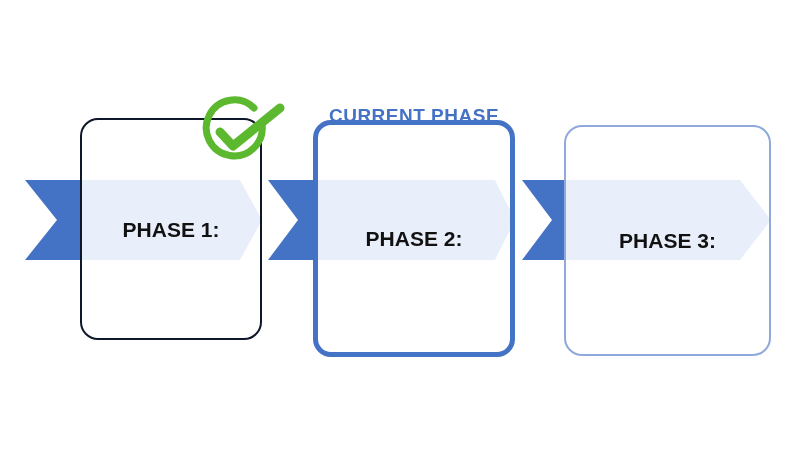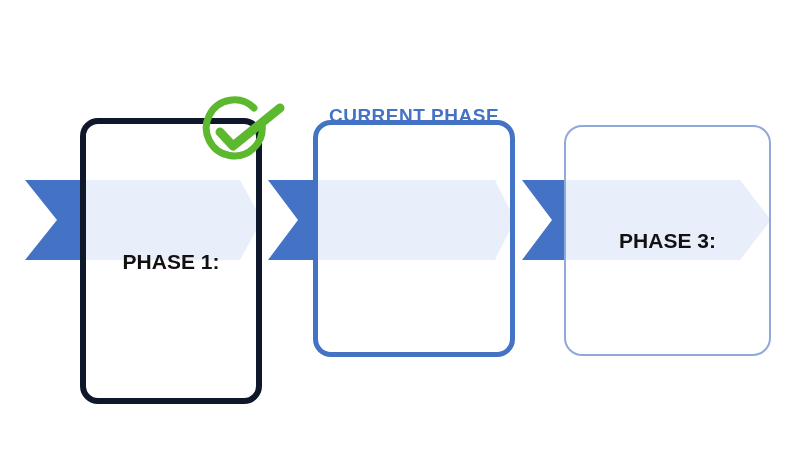--- a/index.html
+++ b/index.html
@@ -1,19 +1,19 @@
 <!DOCTYPE html>
 <html><head>
 <meta charset="utf-8">
 <style>
   html,body{margin:0;padding:0;background:#ffffff;}
   body{width:800px;height:450px;position:relative;overflow:hidden;font-family:"Liberation Sans",sans-serif;}
   svg.bg{position:absolute;left:0;top:0;}
   .box{position:absolute;box-sizing:border-box;background:transparent;border-radius:18px;display:flex;flex-direction:column;align-items:center;justify-content:center;text-align:center;}
-  .b1{left:80px;top:118px;width:182px;height:286px;border:6px solid #0f172a;gap:36px;}
+  .b1{left:80px;top:118px;width:182px;height:222px;border:2px solid #0f172a;gap:36px;}
   .b2{left:313px;top:120px;width:202px;height:237px;border:5px solid #4472c4;}
   .b3{left:564px;top:125px;width:207px;height:231px;border:2px solid #8fa9dc;}
   .title{font-weight:bold;font-size:21px;color:#111;line-height:25px;}
   .desc{font-size:21px;color:#222;line-height:26px;white-space:pre-line;}
   .current{position:absolute;left:313px;width:202px;top:88px;text-align:center;font-weight:bold;font-size:19px;color:#4472c4;letter-spacing:0.5px;margin-top:17px;}
 </style>
 </head>
 <body>
 
 <svg class="bg" width="800" height="450">
@@ -26,20 +26,21 @@
   <polygon points="268,180 313,180 313,260 268,260 298,220" fill="#4472c4"></polygon>
   <polygon points="522,180 564,180 564,260 522,260 552,220" fill="#4472c4"></polygon>
 </svg>
 
 <div class="current">CURRENT PHASE</div>
 
 <div class="box b1">
   <div class="title">PHASE 1:</div>
 </div>
 <div class="box b2">
+  <div class="title">PHASE 2:</div>
 </div>
 <div class="box b3">
   <div class="title">PHASE 3:</div>
 </div>
 
 <svg style="position:absolute;left:196px;top:94px;" width="96" height="72">
   <path d="M58 14 A28 28 0 1 0 66 30" fill="none" stroke="#5cb82e" stroke-width="7" stroke-linecap="round"></path>
   <path d="M24 38 L37 52 L84 14" fill="none" stroke="#5cb82e" stroke-width="9" stroke-linecap="round" stroke-linejoin="round"></path>
 </svg>
 

